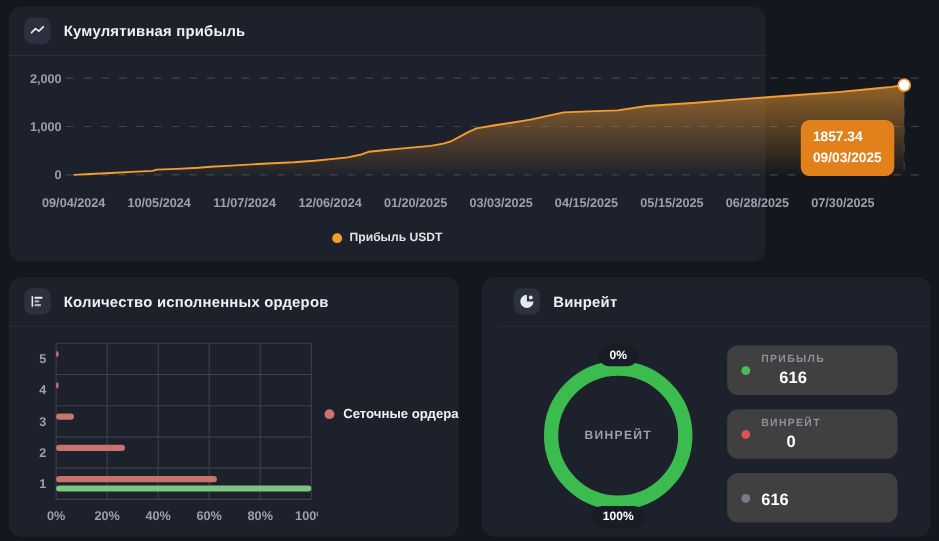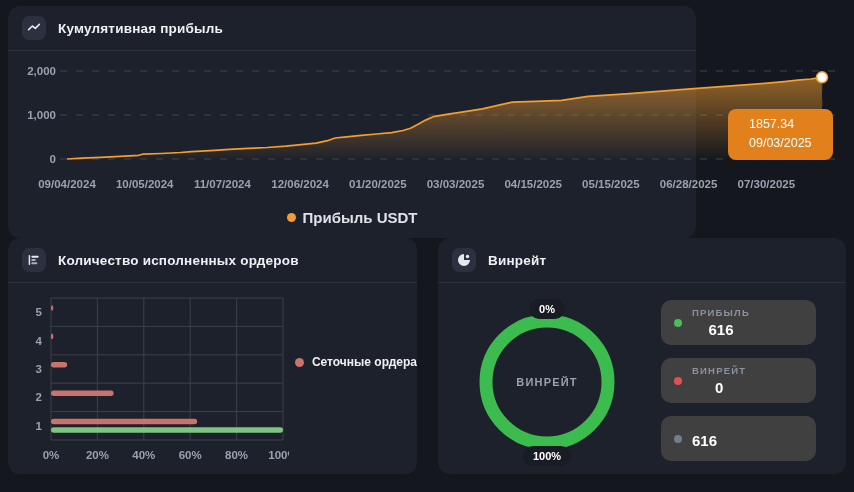--- a/index.html
+++ b/index.html
@@ -1,41 +1,41 @@
 <!DOCTYPE html>
 <html><head>
 <meta charset="utf-8">
 <style>
   * { margin:0; padding:0; box-sizing:border-box; }
   html,body { width:854px; height:492px; background:#14171d; overflow:hidden;
               font-family:"Liberation Sans", sans-serif; }
   .page { width:854px; height:492px; padding:6px 8px 8px 8px; }
   .panel { background:#1d212b; border-radius:12px; }
-  .panel-top { width:688px; height:232px; margin-bottom:0; }
+  .panel-top { width:688px; height:232px; margin-bottom:14px; }
   .row { display:flex; gap:21px;text-align:center; }
   .panel-orders { width:409px; height:236px; }
-  .panel-winrate { width:408px; height:236px; }
+  .panel-winrate { width:408px; height:236px;padding-left:15px; }
 
   .panel-header { display:flex; align-items:center; gap:12px; height:44px; padding:0 14px; }
   .hdr-icon { width:24px; height:24px; background:#2c313f; border-radius:7px;
               display:flex; align-items:center; justify-content:center; flex:none; }
   .panel-title { font-size:13.5px; font-weight:700; color:#eef0f3; letter-spacing:.2px; }
   .divider { height:1px; background:#2b2f3a; }
 
   
   .chart-wrap { position:relative; margin-top:6px; }
   .ax { fill:#9aa0ae; font-size:11.5px; font-weight:600; font-family:"Liberation Sans",sans-serif; }
   .gl { stroke:#3e4450; stroke-width:1; stroke-dasharray:7 9; fill:none; }
   .og { stroke:#3b414d; stroke-width:1; fill:none; }
   .tooltip { position:absolute; left:720px; top:52px; background:#e2811c; color:#fff;
-             border-radius:8px; padding:6px 21px; font-size:12.5px; font-weight:400;
+             border-radius:8px; padding:6px 11px; font-size:12.5px; font-weight:700;
              line-height:1.55; white-space:nowrap; }
   .legend-main { display:flex; align-items:center; justify-content:center; gap:7px; margin-top:8px; }
   .dot { width:9px; height:9px; border-radius:50%; flex:none; }
-  .legend-label { font-size:15px; font-weight:600; color:#dfe2e8; }
+  .legend-label { font-size:11px; font-weight:600; color:#dfe2e8; }
 
   
   .orders-body { display:flex; padding:10px 0 0 8px; }
   .orders-legend { display:flex; flex-direction:column; gap:5px; margin:62px 0 0 6px; }
   .legend-item { display:flex; align-items:center; gap:8px; }
   .legend-item span.txt { font-size:12px; font-weight:600; color:#eef0f3; white-space:nowrap; }
 
   
   .winrate-body { display:flex; }
   .donut-wrap { position:relative; width:150px; height:150px; margin:24px 0 0 34px; flex:none; }

